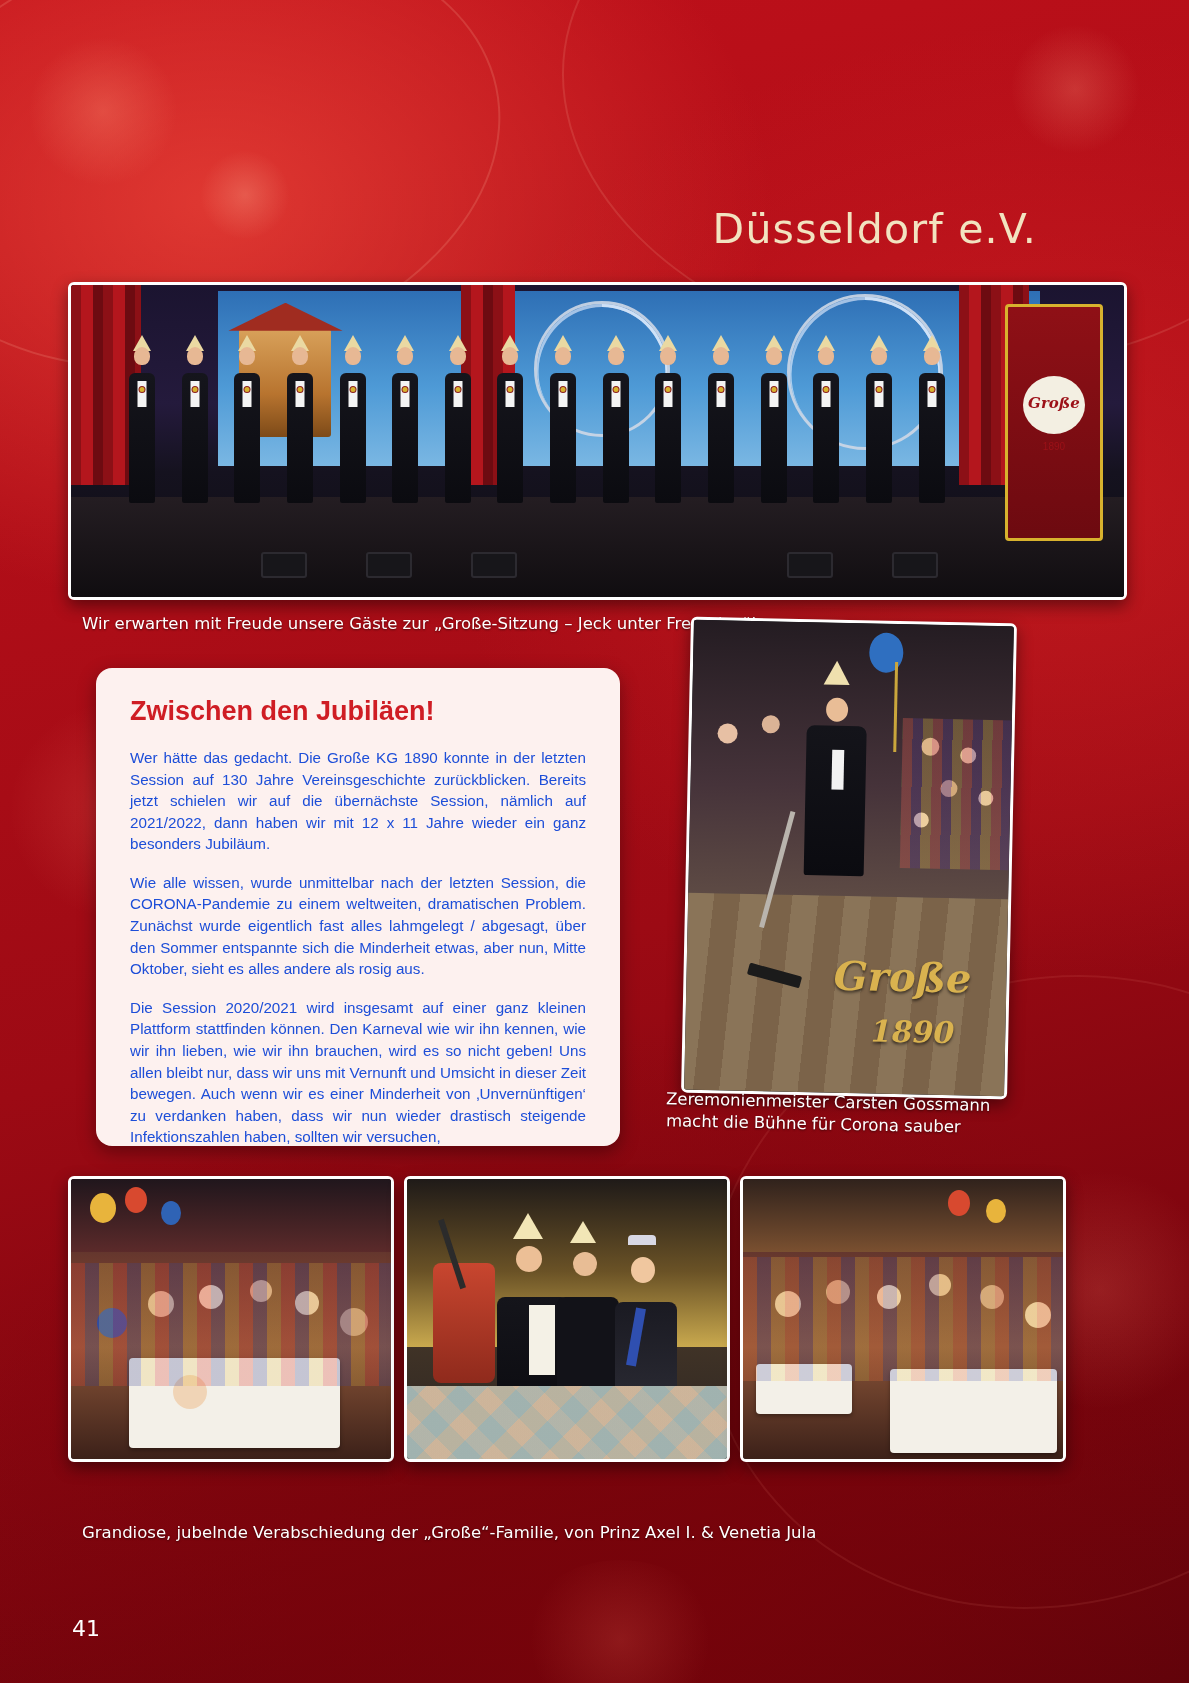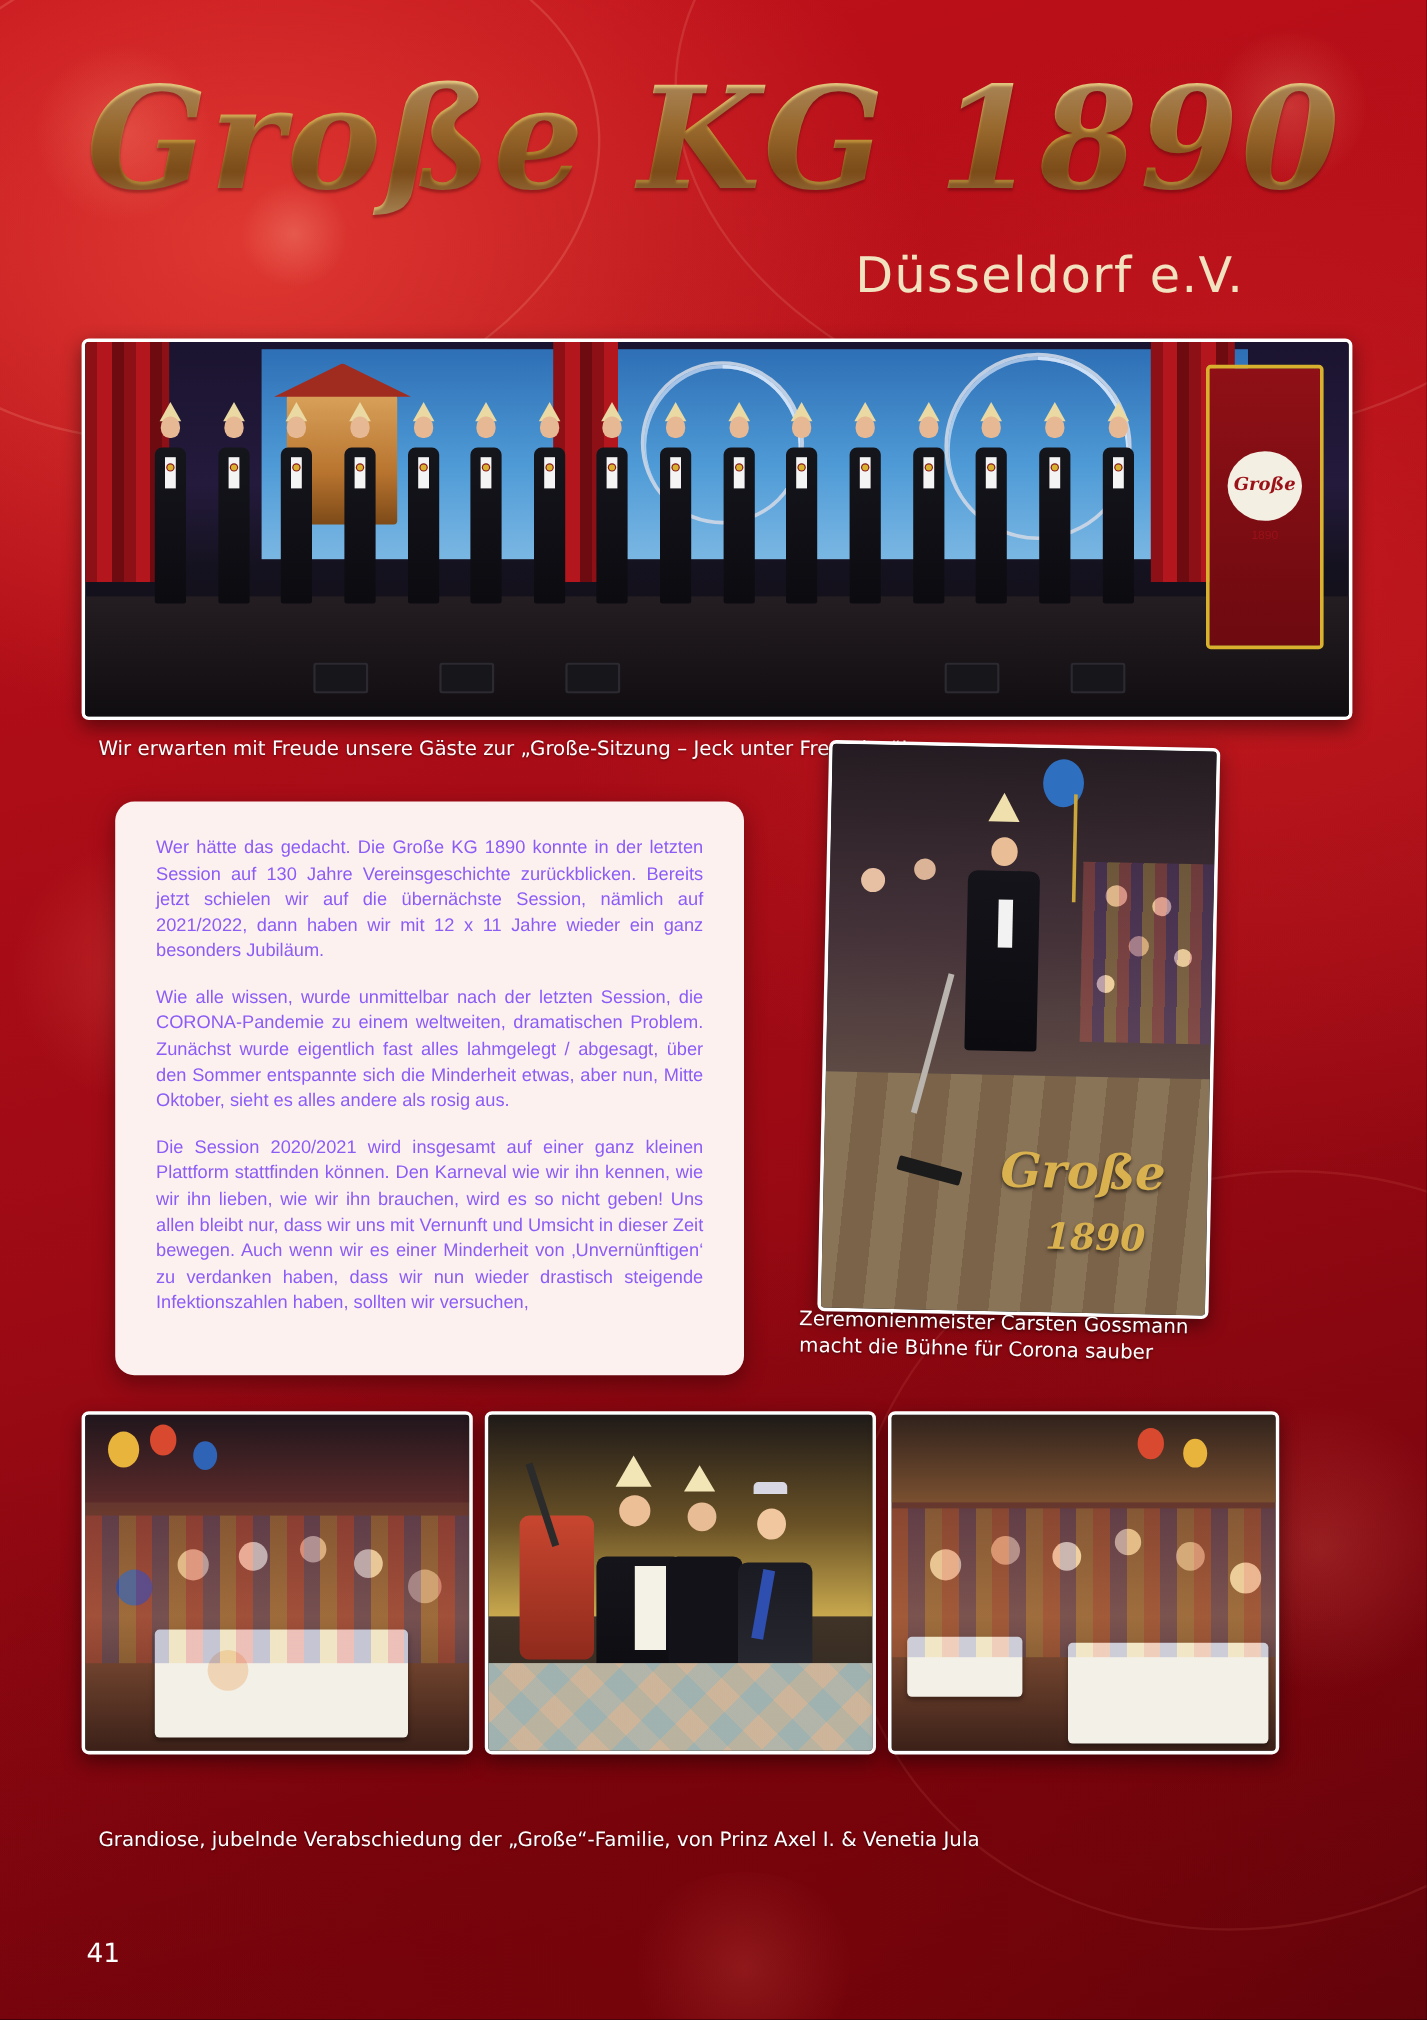--- a/index.html
+++ b/index.html
@@ -111,21 +111,21 @@
     margin: 0 0 20px 0;
     font-size: 27px;
     font-weight: bold;
     color: #cf1d24;
     font-family: "Liberation Sans", sans-serif;
   }
   .article p {
     margin: 0 0 17px 0;
     font-size: 15.2px;
     line-height: 1.42;
-    color: #8b5cf6;
+    color: #1d4ed8;
     text-align: justify;
     font-family: "Liberation Sans", sans-serif;
   }
   .article p:last-child { margin-bottom: 0; }
 
   .page-number {
     position: absolute;
     left: 72px;
     top: 1616px;
     font-size: 22px;
@@ -304,21 +304,20 @@
   <div class="bokeh" style="left:200px; top:150px; width:90px; height:90px; background:radial-gradient(circle, rgba(255,180,150,0.28) 0%, rgba(255,120,100,0.0) 70%);"></div>
   <div class="bokeh" style="left:1010px; top:24px; width:130px; height:130px; background:radial-gradient(circle, rgba(255,160,130,0.25) 0%, rgba(255,120,100,0.0) 70%);"></div>
   <div class="bokeh" style="left:8px; top:700px; width:220px; height:220px; background:radial-gradient(circle, rgba(255,120,100,0.22) 0%, rgba(255,120,100,0.0) 70%);"></div>
   <div class="bokeh" style="left:980px; top:1170px; width:240px; height:240px; background:radial-gradient(circle, rgba(255,130,110,0.20) 0%, rgba(255,120,100,0.0) 70%);"></div>
   <div class="bokeh" style="left:520px; top:1560px; width:200px; height:160px; background:radial-gradient(circle, rgba(255,120,100,0.18) 0%, rgba(255,120,100,0.0) 70%);"></div>
   <div class="swirl" style="left:-120px; top:-60px; width:620px; height:420px; transform:rotate(-12deg);"></div>
   <div class="swirl" style="left:560px; top:-160px; width:760px; height:520px; transform:rotate(8deg); border-color:rgba(255,200,170,0.14);"></div>
   <div class="swirl" style="left:700px; top:980px; width:700px; height:620px; transform:rotate(-20deg); border-color:rgba(255,160,140,0.10);"></div>
 
   <div class="masthead">
-    <div class="logo-title">Große KG 1890</div>
     <div class="logo-sub">Düsseldorf e.V.</div>
   </div>
 
   <div class="photo stage-photo" style="left:68px; top:282px; width:1053px; height:312px;">
     <div class="inner">
       <div class="backdrop-sky"></div>
       <div class="ferris" style="left:44%; top:5%; width:130px; height:130px;"></div>
       <div class="ferris" style="left:68%; top:3%; width:150px; height:150px;"></div>
       <div class="building" style="left:16%; top:14%; width:92px; height:108px;"></div>
       <div class="curtain" style="left:0;"></div>
@@ -468,20 +467,21 @@
 
       <div class="script-gold" style="position:absolute; left:46%; top:70%; font-size:40px;">Große</div>
       <div class="script-gold" style="position:absolute; left:58%; top:83%; font-size:30px;">1890</div>
     </div>
   </div>
 
   <div class="caption" style="left:666px; top:1092px; width:360px; transform:rotate(1.2deg);">Zeremonienmeister Carsten Gossmann</div>
   <div class="caption" style="left:666px; top:1114px; width:360px; transform:rotate(1.2deg);">macht die Bühne für Corona sauber</div>
 
   <div class="article">
+    <h2>Zwischen den Jubiläen!</h2>
     <p>Wer hätte das gedacht. Die Große KG 1890 konnte in der letzten Session auf 130 Jahre Vereinsgeschichte zurückblicken. Bereits jetzt schielen wir auf die übernächste Session, nämlich auf 2021/2022, dann haben wir mit 12 x 11 Jahre wieder ein ganz besonders Jubiläum.</p>
     <p>Wie alle wissen, wurde unmittelbar nach der letzten Session, die CORONA-Pandemie zu einem weltweiten, dramatischen Problem. Zunächst wurde eigentlich fast alles lahmgelegt / abgesagt, über den Sommer entspannte sich die Minderheit etwas, aber nun, Mitte Oktober, sieht es alles andere als rosig aus.</p>
     <p>Die Session 2020/2021 wird insgesamt auf einer ganz kleinen Plattform stattfinden können. Den Karneval wie wir ihn kennen, wie wir ihn lieben, wie wir ihn brauchen, wird es so nicht geben! Uns allen bleibt nur, dass wir uns mit Vernunft und Umsicht in dieser Zeit bewegen. Auch wenn wir es einer Minderheit von ‚Unvernünftigen‘ zu verdanken haben, dass wir nun wieder drastisch steigende Infektionszahlen haben, sollten wir versuchen,</p>
   </div>
 
   <div class="photo hall" style="left:68px; top:1176px; width:320px; height:280px;">
     <div class="inner">
       <div class="ceiling"></div>
       <div class="dot" style="left:6%; top:5%; width:26px;height:30px; background:#e8b43c;"></div>
       <div class="dot" style="left:17%; top:3%; width:22px;height:26px; background:#d8492f;"></div>

